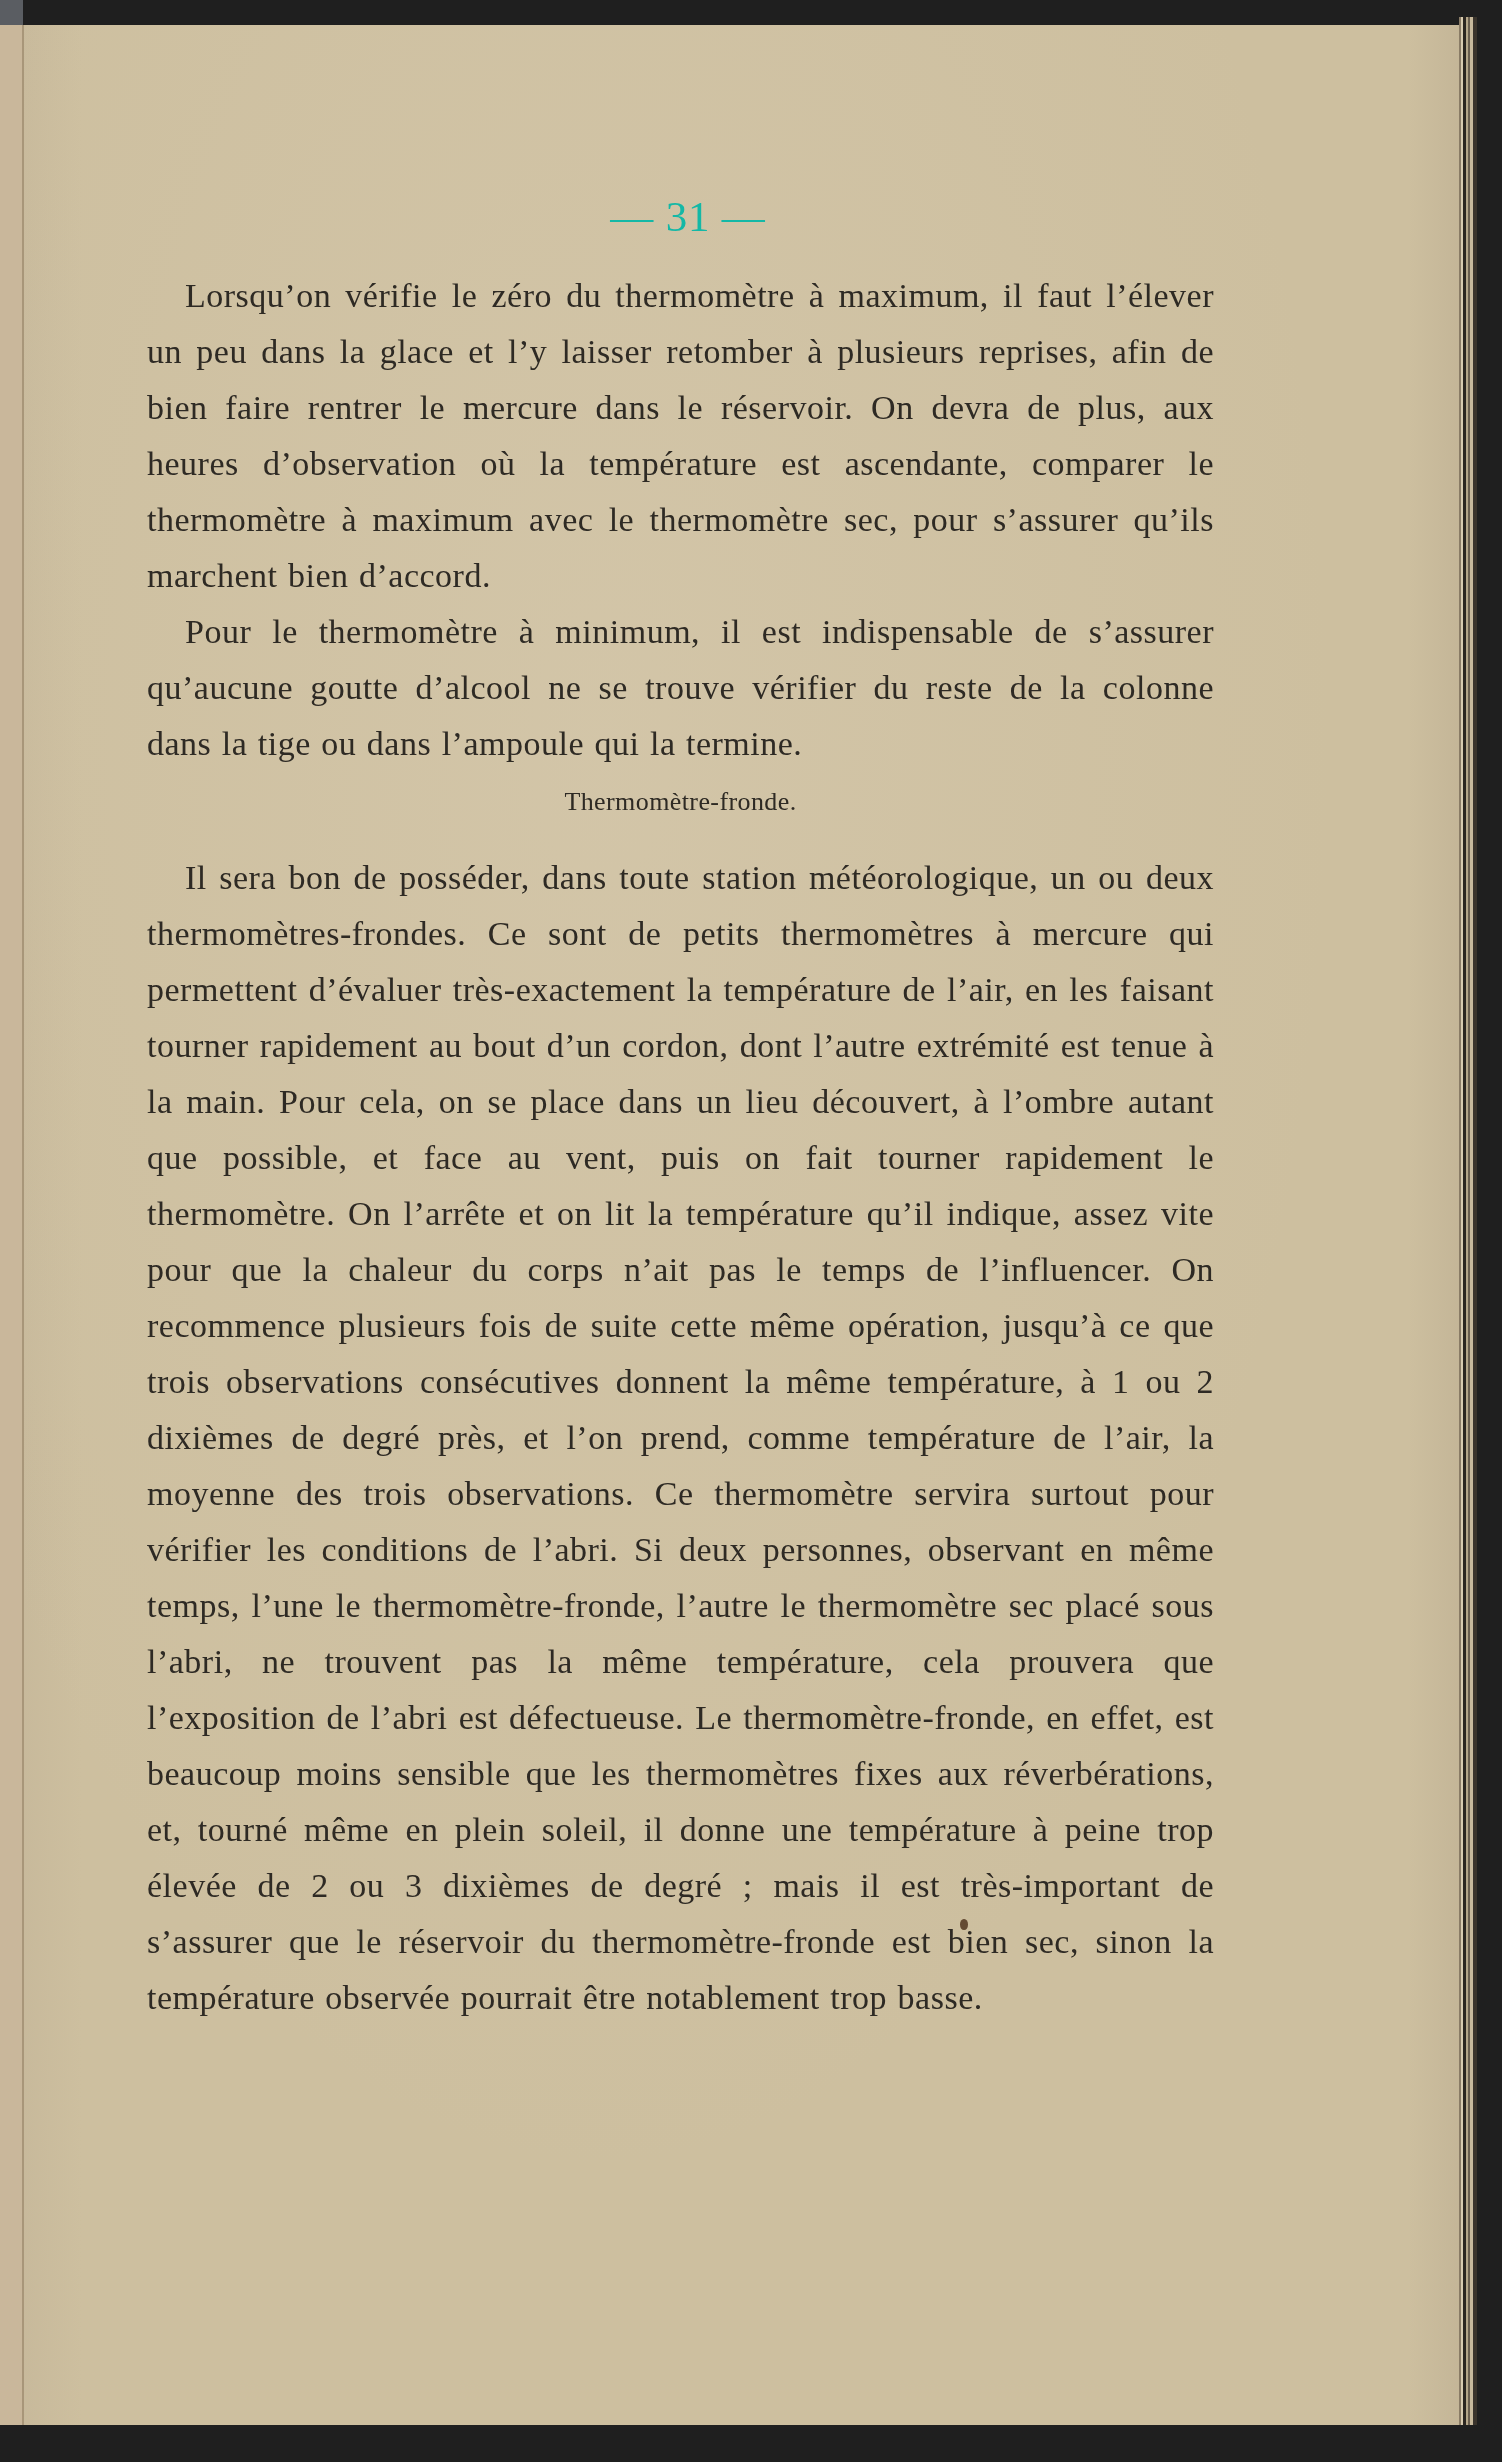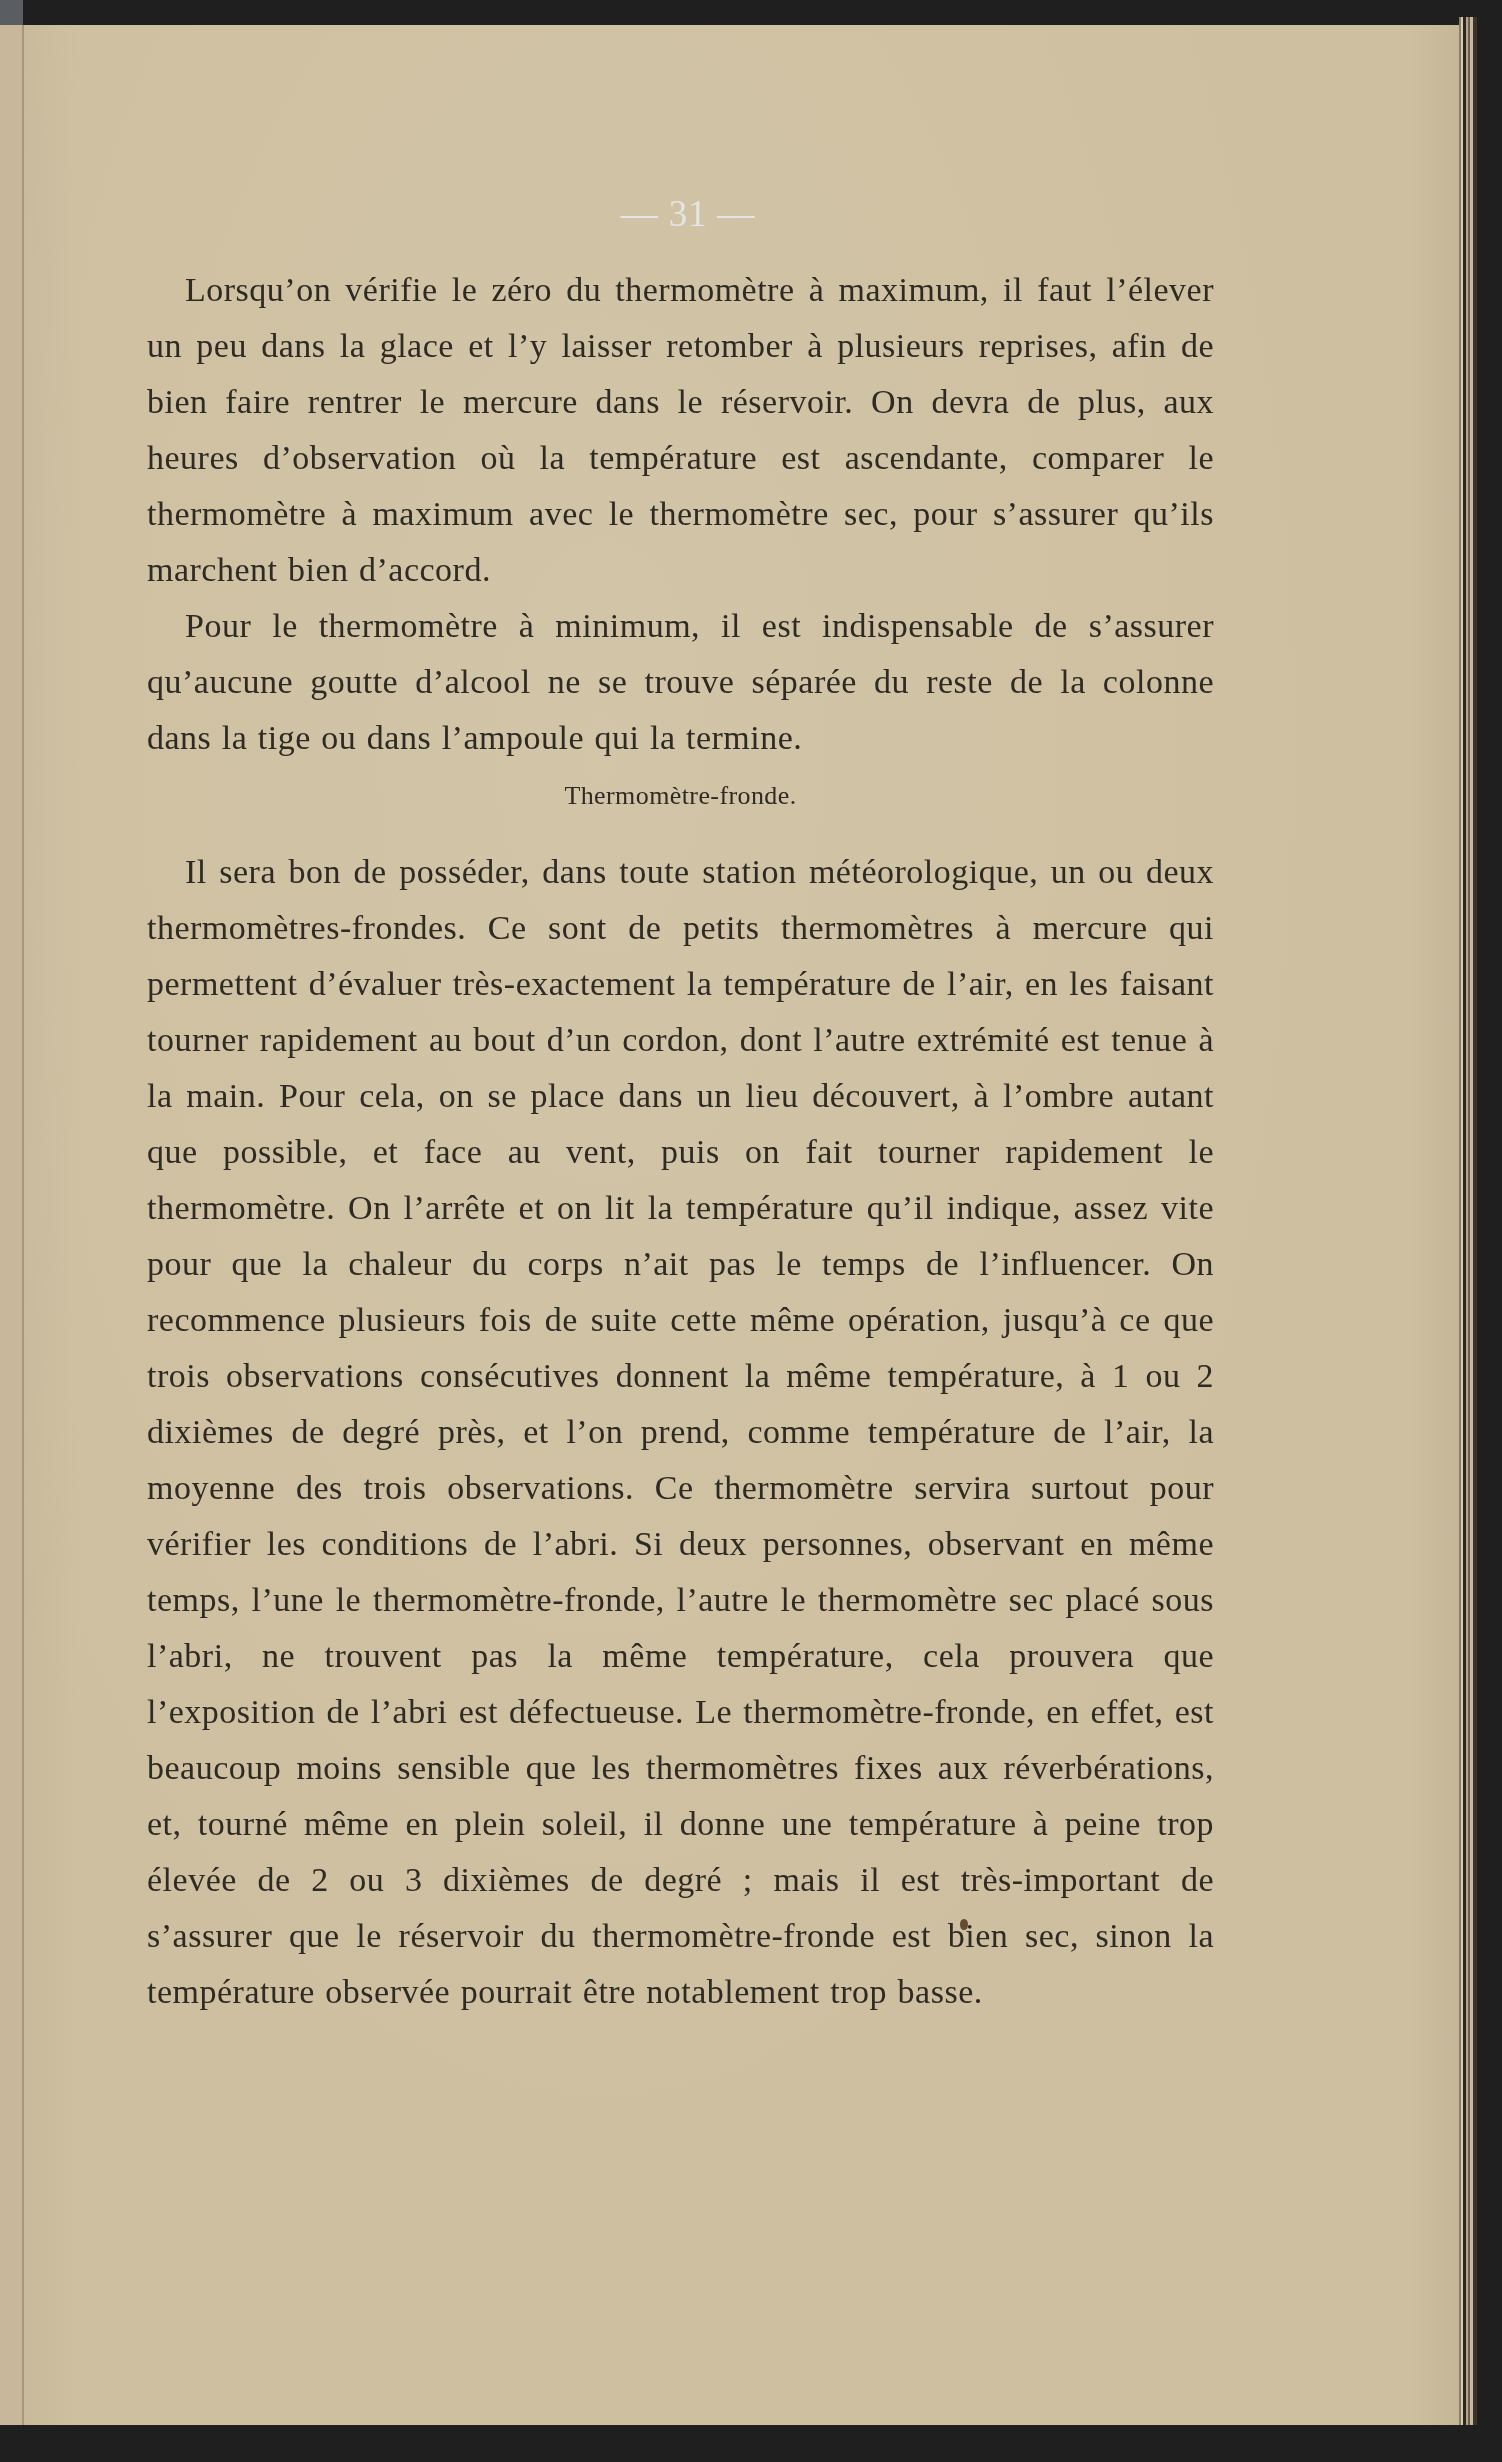--- a/index.html
+++ b/index.html
@@ -55,25 +55,25 @@
     }
     .content {
       position: absolute;
       left: 147px;
       top: 192px;
       width: 1067px;
       color: #2e2a24;
     }
     .page-number {
       text-align: center;
-      font-size: 37px;
+      font-size: 43px;
       letter-spacing: 0.8px;
       margin: 0 0 27px 0;
       padding-left: 15px;
-      color: #e5e5e5;
+      color: #14b8a6;
     }
     .para {
       font-size: 34px;
       line-height: 56px;
       text-align: justify;
       margin: 0;
       text-indent: 38px;
       letter-spacing: 0.5px;
       word-spacing: 1.5px;
     }
@@ -110,21 +110,21 @@
 <div class="scan-corner"></div>
 <div class="left-page-edge"></div>
 
 <div class="page"></div>
 <div class="page-edges"></div>
 
 <div class="content">
   <div class="page-number">— 31 —</div>
 
   <p class="para p1">Lorsqu’on vérifie le zéro du thermomètre à maximum, il faut l’élever un peu dans la glace et l’y laisser retomber à plusieurs reprises, afin de bien faire rentrer le mercure dans le réservoir. On devra de plus, aux heures d’observation où la température est ascendante, comparer le thermomètre à maximum avec le thermomètre sec, pour s’assurer qu’ils marchent bien d’accord.</p>
-  <p class="para p2">Pour le thermomètre à minimum, il est indispensable de s’assurer qu’aucune goutte d’alcool ne se trouve séparée du reste de la colonne dans la tige ou dans l’ampoule qui la termine.</p>
+  <p class="para p2">Pour le thermomètre à minimum, il est indispensable de s’assurer qu’aucune goutte d’alcool ne se trouve vérifier du reste de la colonne dans la tige ou dans l’ampoule qui la termine.</p>
 
   <div class="section-heading">Thermomètre-fronde.</div>
 
   <p class="para p3">Il sera bon de posséder, dans toute station météorologique, un ou deux thermomètres-frondes. Ce sont de petits thermomètres à mercure qui permettent d’évaluer très-exactement la température de l’air, en les faisant tourner rapidement au bout d’un cordon, dont l’autre extrémité est tenue à la main. Pour cela, on se place dans un lieu découvert, à l’ombre autant que possible, et face au vent, puis on fait tourner rapidement le thermomètre. On l’arrête et on lit la température qu’il indique, assez vite pour que la chaleur du corps n’ait pas le temps de l’influencer. On recommence plusieurs fois de suite cette même opération, jusqu’à ce que trois observations consécutives donnent la même température, à 1 ou 2 dixièmes de degré près, et l’on prend, comme température de l’air, la moyenne des trois observations. Ce thermomètre servira surtout pour vérifier les conditions de l’abri. Si deux personnes, observant en même temps, l’une le thermomètre-fronde, l’autre le thermomètre sec placé sous l’abri, ne trouvent pas la même température, cela prouvera que l’exposition de l’abri est défectueuse. Le thermomètre-fronde, en effet, est beaucoup moins sensible que les thermomètres fixes aux réverbérations, et, tourné même en plein soleil, il donne une température à peine trop élevée de 2 ou 3 dixièmes de degré ; mais il est très-important de s’assurer que le réservoir du thermomètre-fronde est bien sec, sinon la température observée pourrait être notablement trop basse.</p>
 </div>
 
 <div class="spot"></div>
 <div class="bottom-shadow"></div>
 
 

